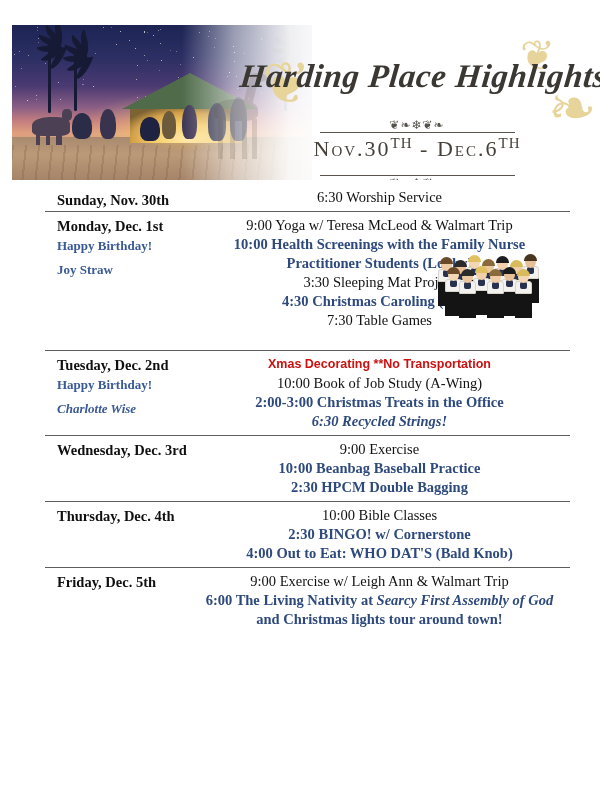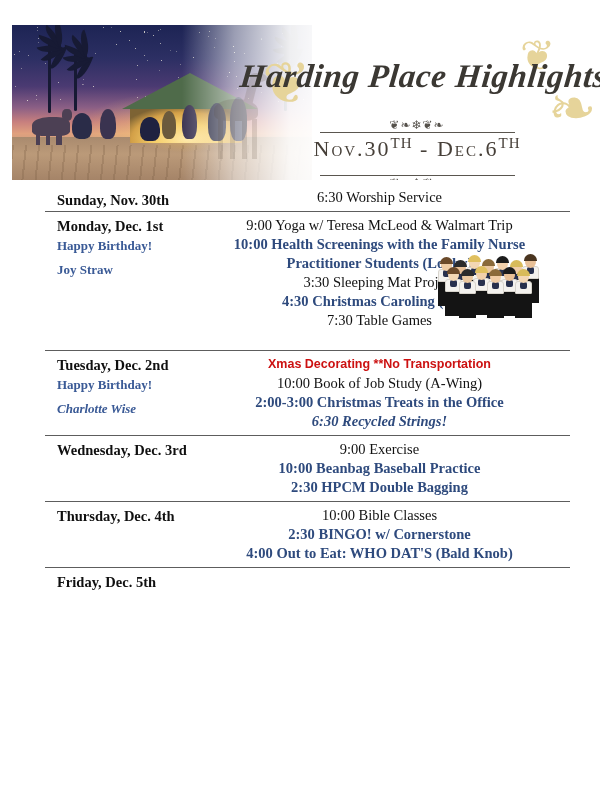--- a/index.html
+++ b/index.html
@@ -492,14 +492,19 @@
     <div class="day-row">
       <div class="day-label">Thursday, Dec. 4th</div>
       <div class="events">
         <div class="ev">10:00 Bible Classes</div>
         <div class="ev blue">2:30 BINGO! w/ Cornerstone</div>
         <div class="ev blue">4:00 Out to Eat: WHO DAT'S (Bald Knob)</div>
       </div>
     </div>
     <div class="day-row">
       <div class="day-label">Friday, Dec. 5th</div>
+      <div class="events">
+        <div class="ev">9:00 Exercise w/ Leigh Ann &amp; Walmart Trip</div>
+        <div class="ev blue"><span>6:00 The Living Nativity at </span><em>Searcy First Assembly of God</em></div>
+        <div class="ev blue">and Christmas lights tour around town!</div>
+      </div>
     </div>
   </div>
 
 </body></html>

